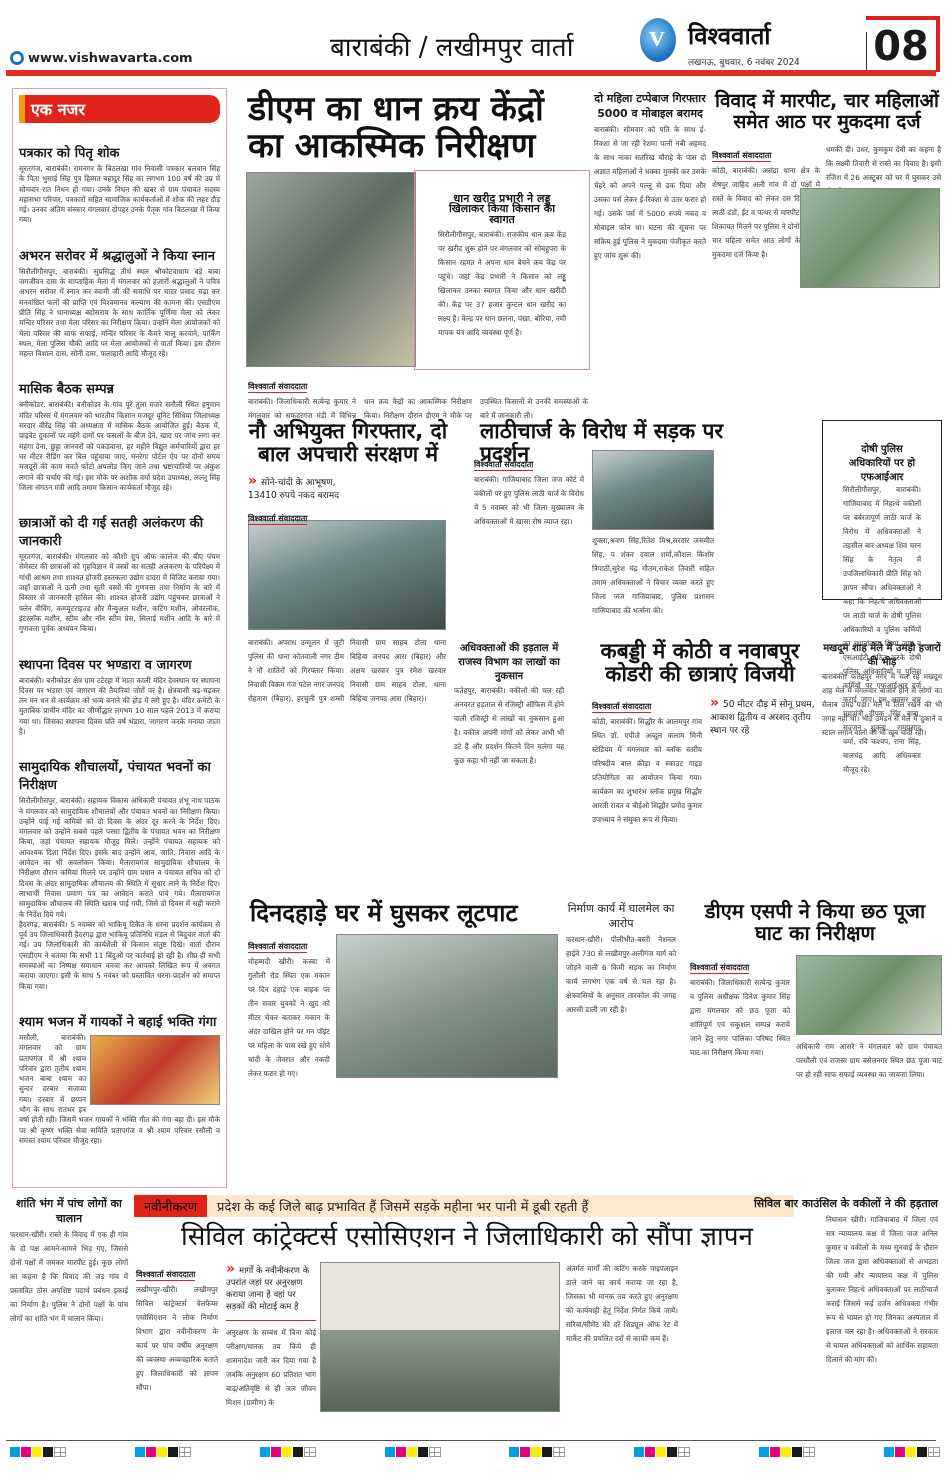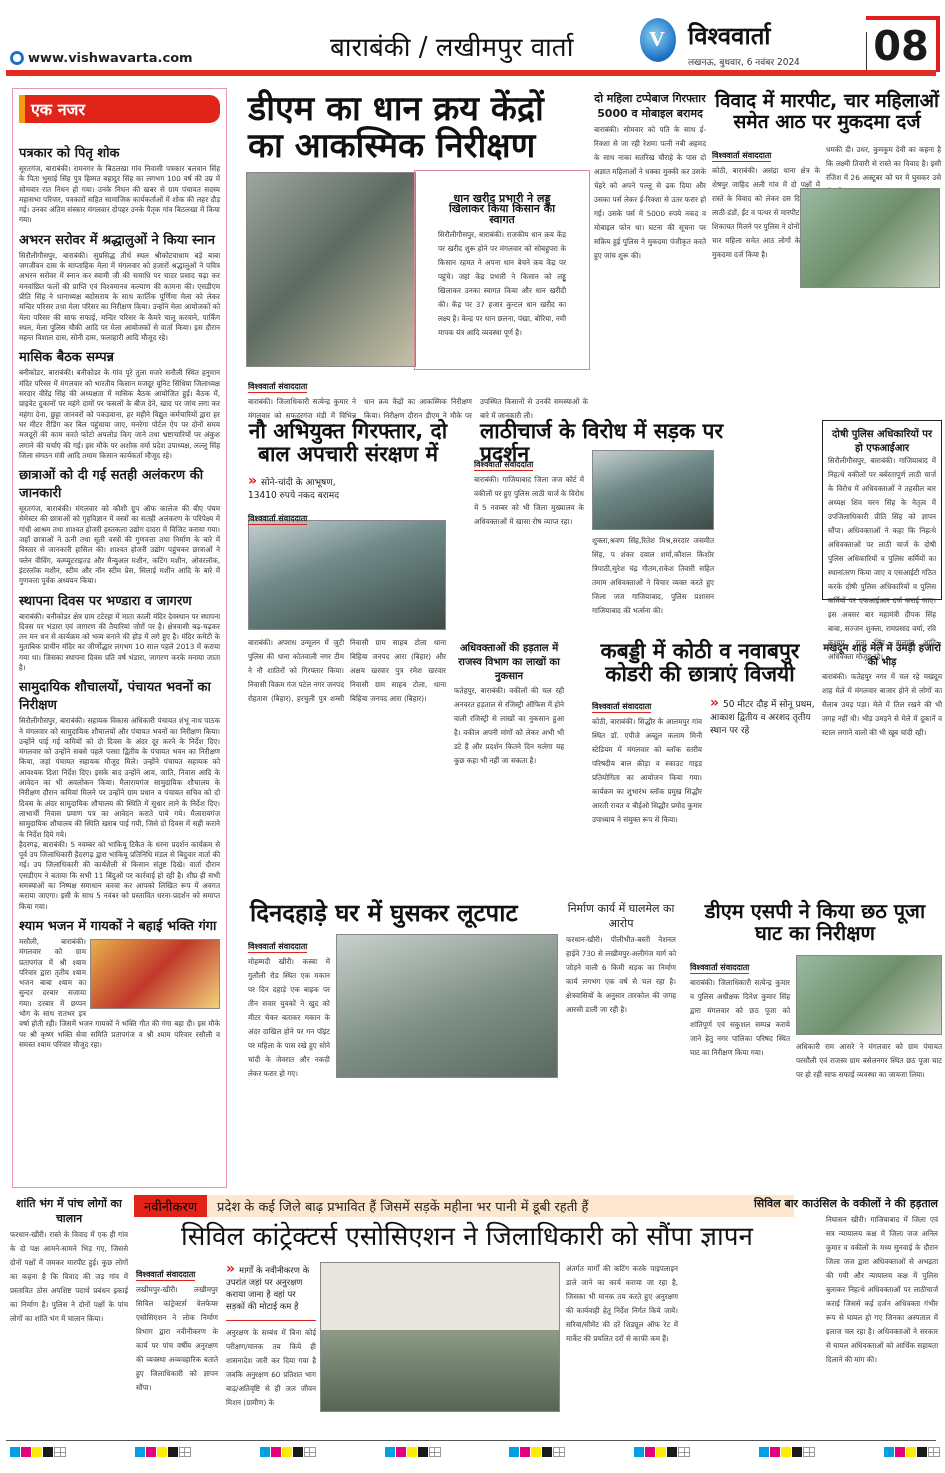--- a/index.html
+++ b/index.html
@@ -11,30 +11,30 @@
 .logo-wrap{left:640px;top:18px;display:flex;gap:12px;align-items:flex-start}
 .globe{width:36px;height:44px;border-radius:50%;background:radial-gradient(circle at 40% 40%,#8bd0f0,#1a6fc4 70%);position:relative}
 .globe::after{content:"V";position:absolute;left:9px;top:8px;font-weight:bold;font-size:22px;color:#fff;font-family:"Liberation Serif",serif}
 .brand{font-size:24px;font-weight:bold;color:#111}
 .dateline{font-size:9px;color:#333;margin-top:4px}
 .pageno{left:866px;top:16px;width:74px;height:56px;border-top:4px solid #e02020;border-right:4px solid #e02020;font-size:40px;font-weight:bold;display:flex;align-items:center;justify-content:center}
 .pageno::before{content:"";position:absolute;left:0;top:12px;height:40px;border-left:1px solid #333}
 .redline{left:6px;top:70px;width:930px;height:6px;background:#e32b22}
 .leftbox{left:12px;top:88px;width:215px;height:1100px;border:1.5px solid #e79aa8;padding:6px}
 .eknazar{background:linear-gradient(90deg,#f39c12 0 6px,#e2231a 6px);color:#fff;font-weight:bold;font-size:16px;padding:3px 12px;border-radius:0 10px 10px 0;margin-bottom:20px}
-.lh{font-size:13px;font-weight:bold;margin:4px 0 3px}
+.lh{font-size:13px;font-weight:bold;margin:20px 0 3px}
 .lp{font-size:7.2px;line-height:10.3px;color:#333;text-align:justify}
 .big{font-weight:bold;color:#111;line-height:1.1}
 .col{font-size:7.2px;line-height:14px;color:#333;text-align:justify}
 .byline{font-size:8px;font-weight:bold;border-bottom:1.5px solid #d22;padding-bottom:1px;margin-bottom:2px;display:inline-block}
 .photo{background:linear-gradient(135deg,#9fa6a0,#5d6b62 45%,#c8c1a8);border:1px solid #888}
 .photo2{background:linear-gradient(135deg,#9bb9a0,#6f8f6c 50%,#c9d2c0)}
 .photo3{background:linear-gradient(160deg,#c6cfd1,#6f8a88 40%,#3d4b48)}
 .pinkbox{border:1.5px solid #d98a9a;padding:23px;font-size:7.2px;line-height:10.3px}
-.blkbox{border:1.5px solid #222;padding:5px}
+.blkbox{border:1.5px solid #222;padding:20px}
 .rarrow{color:#e02020;font-weight:bold;font-size:14px;margin-right:4px}
 .band{left:134px;top:1195px;width:660px;height:22px;background:#fde7cf;display:flex;align-items:center}
 .band .tag{background:#e2231a;color:#000000;font-size:13px;padding:4px 10px;height:22px;display:flex;align-items:center}
 .band .txt{font-size:13px;padding-left:10px;color:#222}
 .sw{width:10px;height:10px;display:inline-block}
 .reg{width:12px;height:10px;border:1px solid #999;display:inline-block;background:linear-gradient(#999,#999) center/1px 100% no-repeat,linear-gradient(#999,#999) center/100% 1px no-repeat}
 .hline{height:1px;background:#888}
 </style>
 </head>
 <body>

